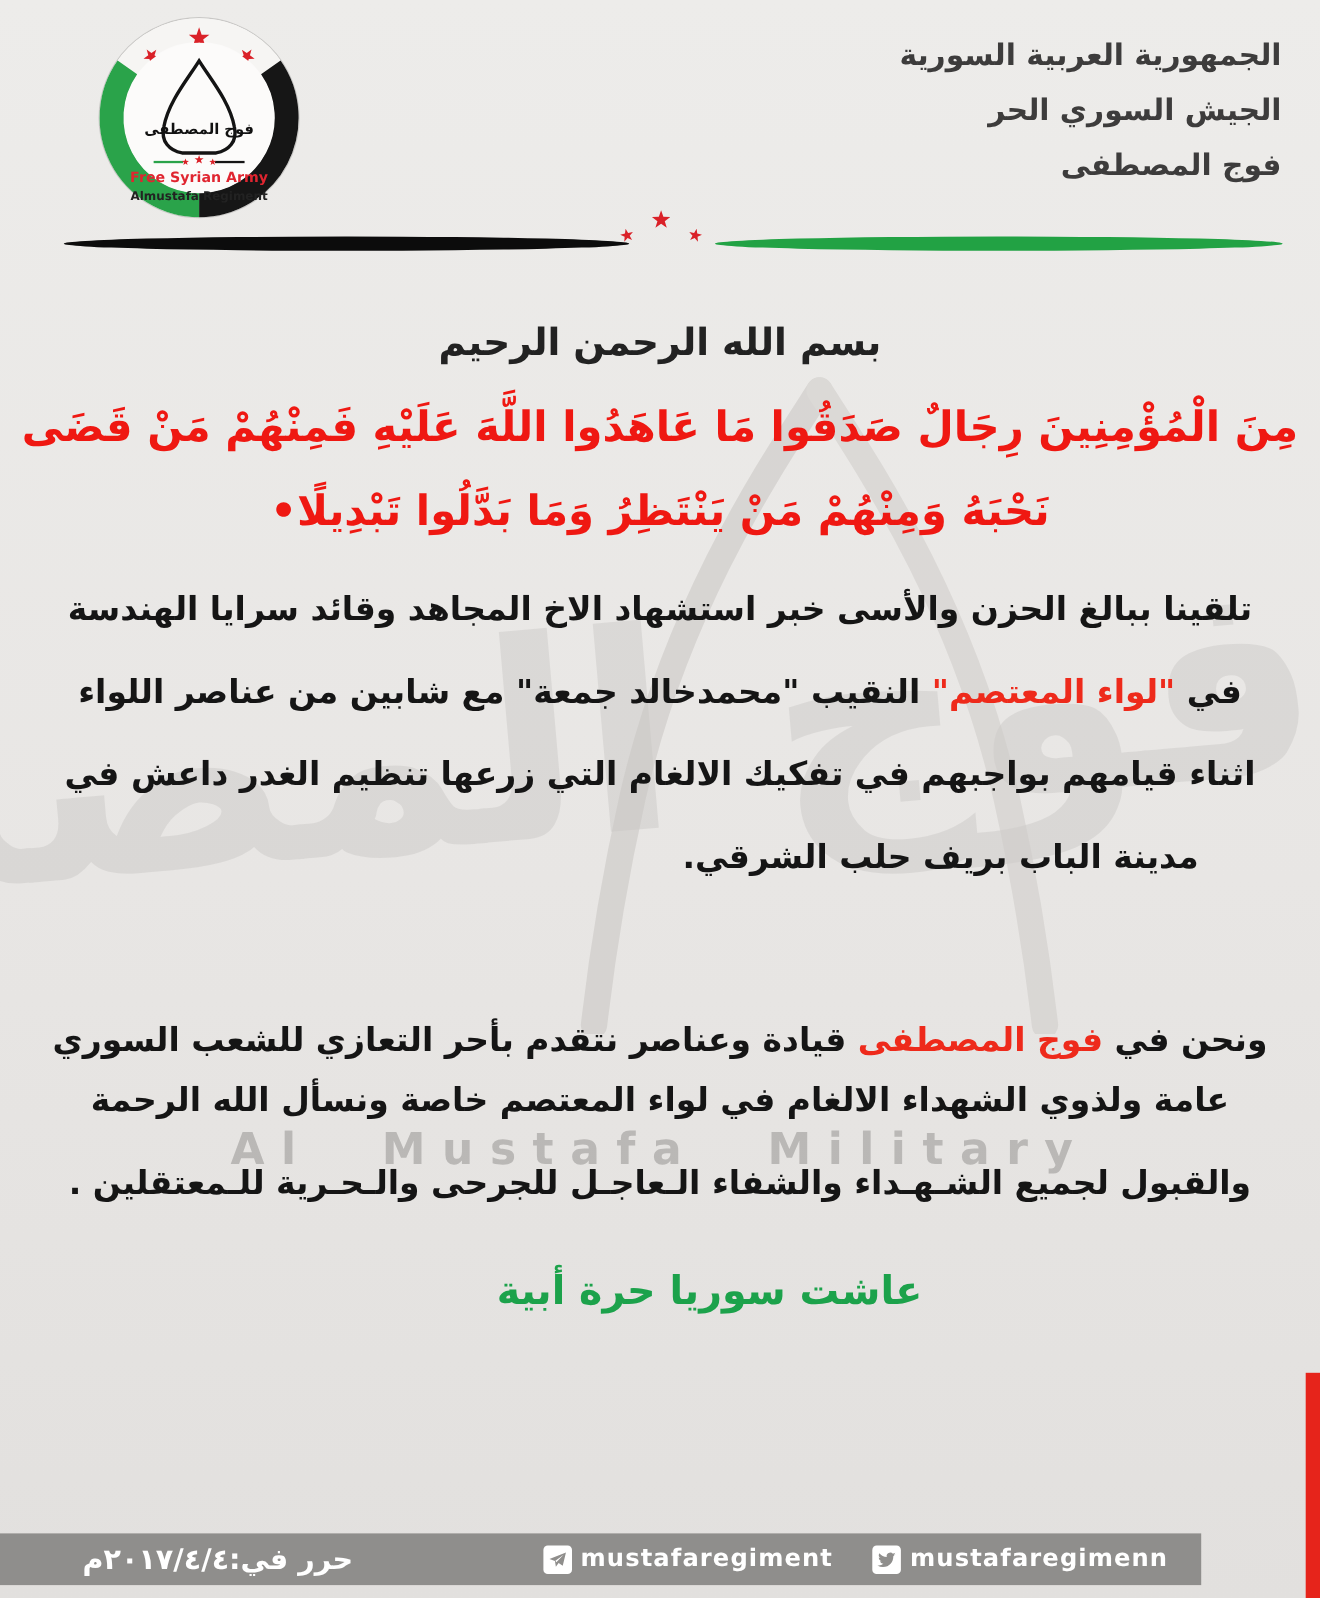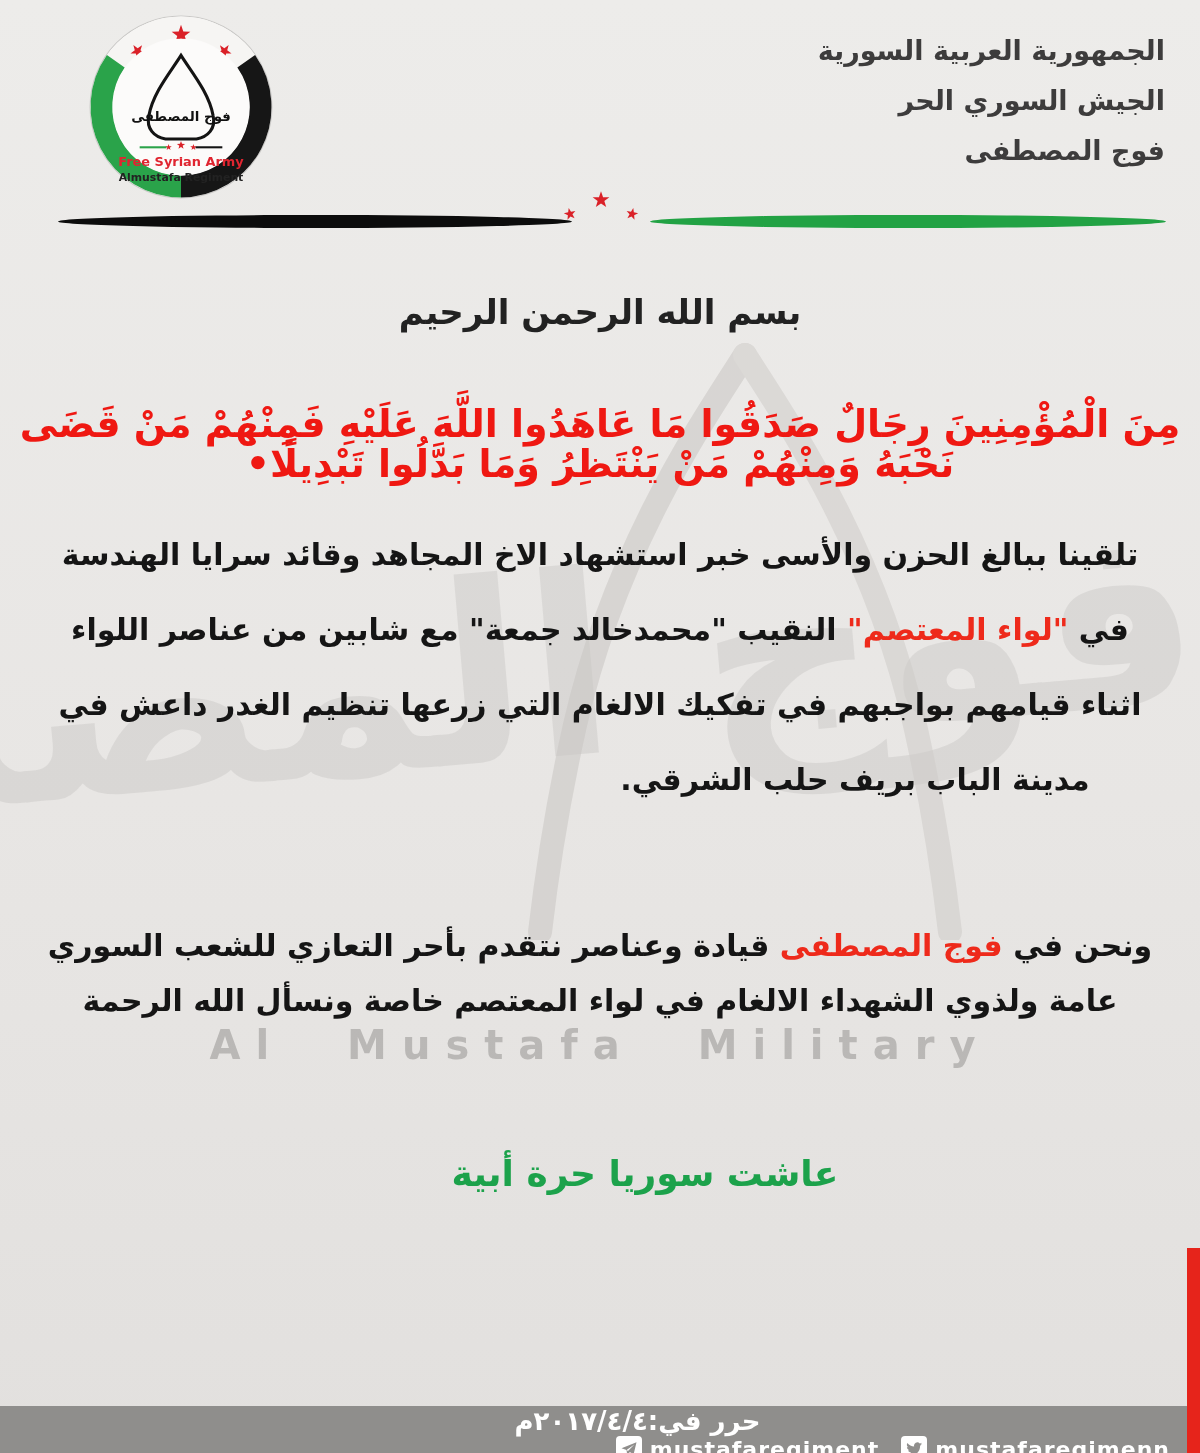--- a/index.html
+++ b/index.html
@@ -37,44 +37,44 @@
     background:#22a244; border-radius:50%; z-index:2;}
   .div-stars{ position:absolute; left:556px; top:184px; z-index:2;}
   
   .bline{
     position:absolute; left:0; right:0; z-index:1;
     direction:rtl; text-align:center; white-space:nowrap;
     font-weight:bold; color:#151515;
   }
   .basmala{ top:292px; font-size:34px; color:#222; }
   .verse{ color:#ef1812; font-size:38px; }
-  .v1{ top:366px;margin-top:36px; } .v2{ top:442px; }
+  .v1{ top:366px; } .v2{ top:442px; }
   .para{ font-size:30px; }
   .p1l1{ top:537px; } .p1l2{ top:612px; } .p1l3{ top:687px; }
   .p1l4{ top:762px; transform:translateX(255px); }
   .p2l1{ top:928px; } .p2l2{ top:983px; } .p2l3{ top:1058px; }
   .red-inline{ color:#ee2a1b; }
   .slogan{ top:1153px; font-size:36px; color:#1ca24b; transform:translateX(45px); }
   
   .signature{
     position:absolute; left:25px; top:1228px; width:320px; z-index:1;
     direction:rtl; text-align:center; color:#141414; font-weight:bold;
   }
   .sig1{ font-size:33px; white-space:nowrap; }
   .sig2{ font-size:28px; margin-top:22px; white-space:nowrap; }
   
   .footer{
-    position:absolute; left:0; bottom:0; width:1200px; height:47px;
-    background:#8f8e8c; z-index:3; display:flex; align-items:center;flex-direction:column;
+    position:absolute; left:0; bottom:12px; width:1092px; height:47px;
+    background:#8f8e8c; z-index:3; display:flex; align-items:center;
   }
   .footer-date{
     direction:rtl; color:#ffffff; font-weight:bold; font-size:26px;
     margin-left:75px; white-space:nowrap;
   }
-  .handles{ margin-left:auto; margin-right:30px; display:flex; align-items:center; gap:22px; }
+  .handles{ margin-left:auto; margin-right:30px; display:flex; align-items:center; gap:36px; }
   .handle{ display:flex; align-items:center; gap:8px; }
   .handle-ic{
     width:26px; height:26px; background:#ffffff; border-radius:4px;
     display:flex; align-items:center; justify-content:center;
   }
   .handle-txt{ color:#ffffff; font-weight:bold; font-size:22px; letter-spacing:1px; }
   
   .red-strip{ position:absolute; right:0; top:1248px; width:13px; height:205px;
     background:#e6241b; z-index:4; }
 </style>
@@ -137,20 +137,21 @@
   <div class="bline verse v1">مِنَ الْمُؤْمِنِينَ رِجَالٌ صَدَقُوا مَا عَاهَدُوا اللَّهَ عَلَيْهِ فَمِنْهُمْ مَنْ قَضَى</div>
   <div class="bline para p1l1">تلقينا ببالغ الحزن والأسى خبر استشهاد الاخ المجاهد وقائد سرايا الهندسة</div>
 
   <div class="bline verse v2">نَحْبَهُ وَمِنْهُمْ مَنْ يَنْتَظِرُ وَمَا بَدَّلُوا تَبْدِيلًا•</div>
   <div class="bline para p1l2"><span>في </span><span class="red-inline">"لواء المعتصم"</span><span> النقيب "محمدخالد جمعة" مع شابين من عناصر اللواء</span></div>
   <div class="bline para p1l3">اثناء قيامهم بواجبهم في تفكيك الالغام التي زرعها تنظيم الغدر داعش في</div>
   <div class="bline para p1l4">مدينة الباب بريف حلب الشرقي.</div>
 
   <div class="bline para p2l1"><span>ونحن في </span><span class="red-inline">فوج المصطفى</span><span> قيادة وعناصر نتقدم بأحر التعازي للشعب السوري</span></div>
   <div class="bline para p2l2">عامة ولذوي الشهداء الالغام في لواء المعتصم خاصة ونسأل الله الرحمة</div>
+  <div class="bline para p2l3">والقبول لجميع الشـهـداء والشفاء الـعاجـل للجرحى والـحـرية للـمعتقلين .</div>
 
   <div class="bline slogan">عاشت سوريا حرة أبية</div>
 
 
   <div class="footer">
     <div class="footer-date">حرر في:٢٠١٧/٤/٤م</div>
     <div class="handles">
       <div class="handle">
         <span class="handle-ic">
           <svg width="20" height="20" viewBox="0 0 24 24">

